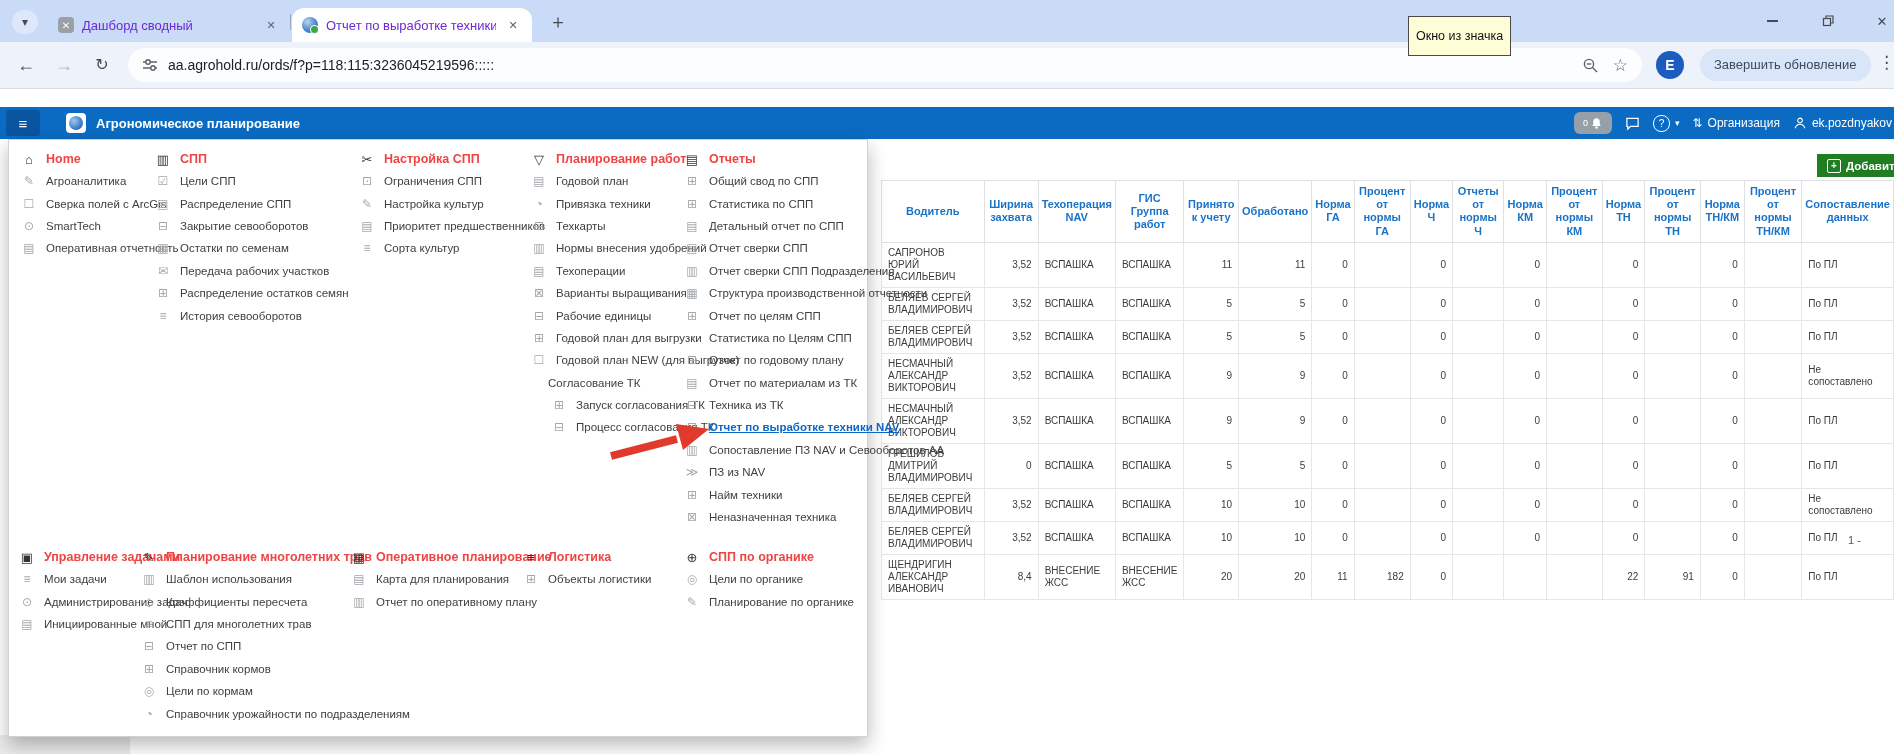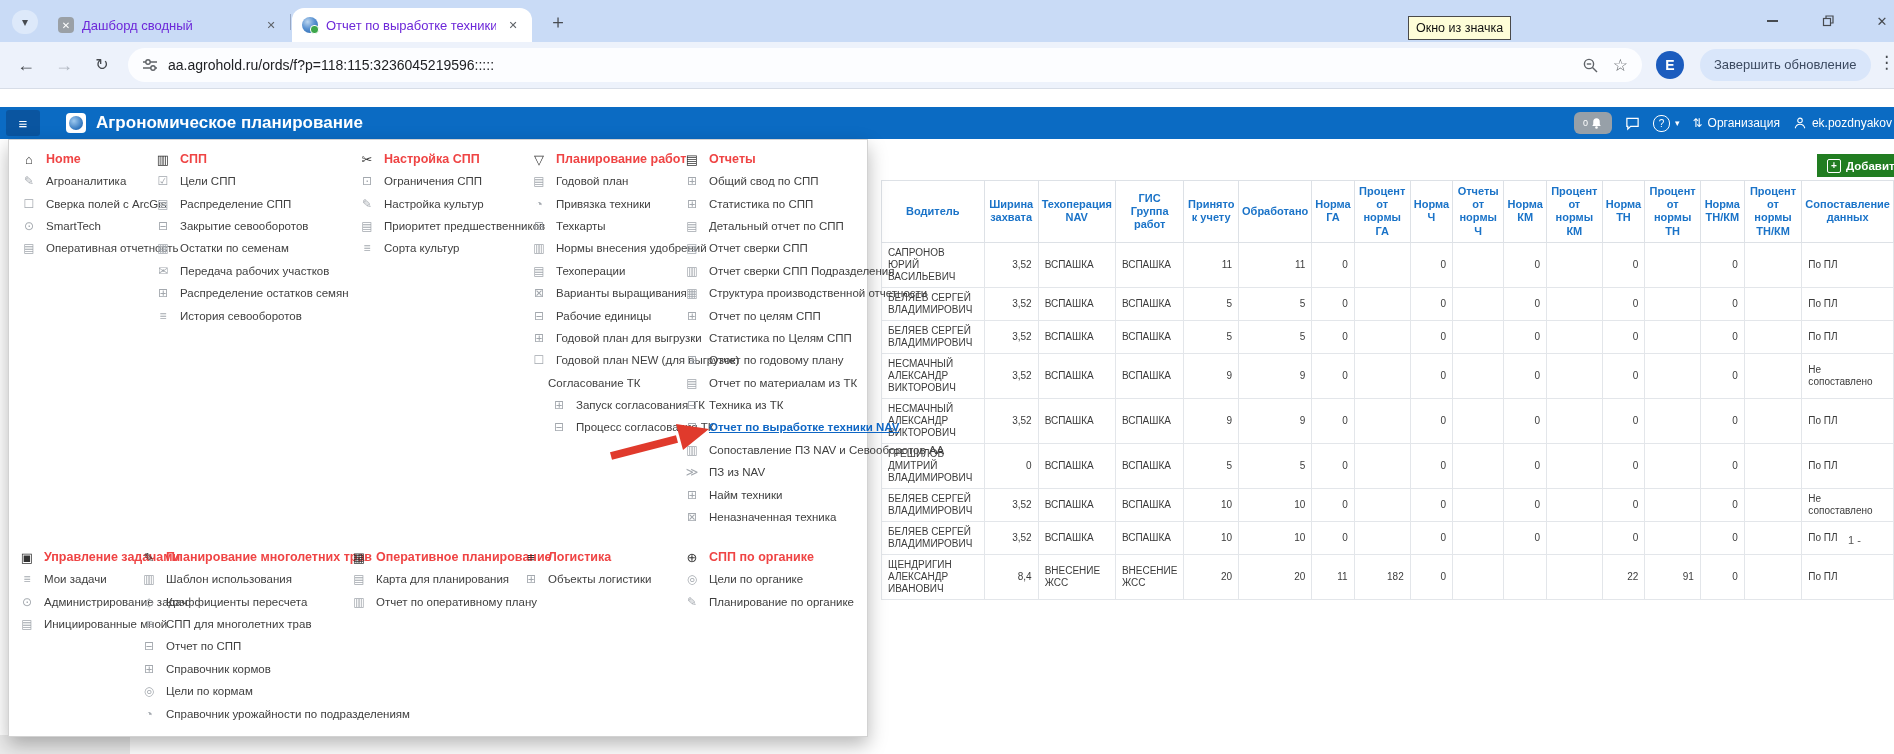--- a/index.html
+++ b/index.html
@@ -16,21 +16,21 @@
   .tab-close{color:#5f6368;font-size:11px;width:18px;height:18px;border-radius:9px;display:flex;align-items:center;justify-content:center;}
   .favicon1{width:16px;height:16px;border-radius:4px;background:#9aa0a6;color:#fff;font-size:10px;
       display:flex;align-items:center;justify-content:center;flex:none;}
   .favicon2{width:16px;height:16px;border-radius:8px;flex:none;
       background:radial-gradient(circle at 35% 30%,#bcd6ef 0%,#5b93d2 45%,#1e5fa8 100%);position:relative;}
   .favicon2:after{content:"";position:absolute;right:-1px;bottom:-1px;width:7px;height:7px;border-radius:4px;background:#3da64a;border:1px solid #fff;}
   .tab-divider{position:absolute;left:290px;top:14px;width:1px;height:16px;background:#98a8c5;}
   .newtab{position:absolute;left:545px;top:9px;width:26px;height:26px;border:none;background:transparent;
       color:#474b50;font-size:19px;line-height:24px;text-align:center;padding:0;}
   .tooltip{position:absolute;left:1408px;top:16px;background:#fefdd8;border:1px solid #4a4a4a;
-      padding:4px 7px;font-size:12.5px;color:#111;z-index:120;white-space:nowrap;}
+      padding:12px 7px;font-size:12.5px;color:#111;z-index:120;white-space:nowrap;}
   .winctl{position:absolute;top:10px;width:40px;height:22px;display:flex;align-items:center;justify-content:center;color:#474b50;}
   .ctl-min{left:1752px;} .ctl-rest{left:1808px;} .ctl-close{left:1862px;font-size:13px;}
   .ctl-min i{display:block;width:11px;height:1.6px;background:#474b50;}
   .toolbar{position:absolute;left:0;top:42px;width:100%;height:46px;background:#edf2fb;border-bottom:1px solid #d7dde7;}
   .nav-ic{position:absolute;top:52px;font-size:18px;color:#474b50;width:28px;text-align:center;line-height:26px;}
   .omnibox{position:absolute;left:128px;top:48px;width:1514px;height:34px;border-radius:17px;background:#fcfdff;
       display:flex;align-items:center;}
   .url{font-size:14px;color:#202124;margin-left:10px;flex:1;white-space:nowrap;overflow:hidden;}
   .omni-right{display:flex;align-items:center;gap:14px;margin-right:14px;color:#5f6368;}
   .avatar{position:absolute;left:1656px;top:51px;width:28px;height:28px;border-radius:14px;background:#1b5cbe;
@@ -38,21 +38,21 @@
   .update-pill{position:absolute;left:1700px;top:49px;height:32px;line-height:32px;padding:0 14px;border-radius:16px;
       background:#d9e6fa;color:#3c4a60;font-size:13px;white-space:nowrap;}
   .menu-dots{position:absolute;left:1878px;top:52px;font-size:17px;color:#474b50;}
   
   .appbar{position:absolute;left:0;top:107px;width:100%;height:32px;background:#0b6bc3;display:flex;align-items:center;}
   .hamburger{width:34px;height:26px;margin-left:6px;border-radius:3px;background:#0a55a0;color:#fff;
       font-size:15px;display:flex;align-items:center;justify-content:center;}
   .applogo{width:20px;height:20px;margin-left:26px;border-radius:4px;background:#fff;position:relative;flex:none;}
   .applogo:after{content:"";position:absolute;left:3px;top:3px;width:14px;height:14px;border-radius:7px;
       background:radial-gradient(circle at 35% 35%,#9ec9ef,#2f74bd 70%);}
-  .apptitle{color:#fff;font-size:17px;font-weight:600;margin-left:10px;}
+  .apptitle{color:#fff;font-size:13px;font-weight:600;margin-left:10px;}
   .appbar-right{position:absolute;right:0;top:0;height:32px;display:flex;align-items:center;gap:13px;color:#fff;padding-right:2px;}
   .bell-pill{background:#97a0a8;border-radius:6px;height:22px;min-width:30px;display:flex;align-items:center;justify-content:center;gap:2px;padding:0 4px;}
   .bell-pill span{font-size:9px;color:#fff;}
   .abar-item{display:flex;align-items:center;gap:5px;font-size:12px;white-space:nowrap;}
   .help-circle{width:15px;height:15px;border:1.2px solid #fff;border-radius:8px;font-size:10px;display:flex;align-items:center;justify-content:center;}
   
   .add-norm{position:absolute;left:1817px;top:154px;height:23px;background:#217d21;color:#fff;border:none;
       font-size:11.5px;font-weight:bold;padding:0 10px;display:flex;align-items:center;gap:5px;white-space:nowrap;}
   .add-norm .plusbox{display:inline-flex;width:12px;height:12px;border:1.2px solid #fff;border-radius:2px;
       align-items:center;justify-content:center;font-size:10px;font-weight:bold;}

